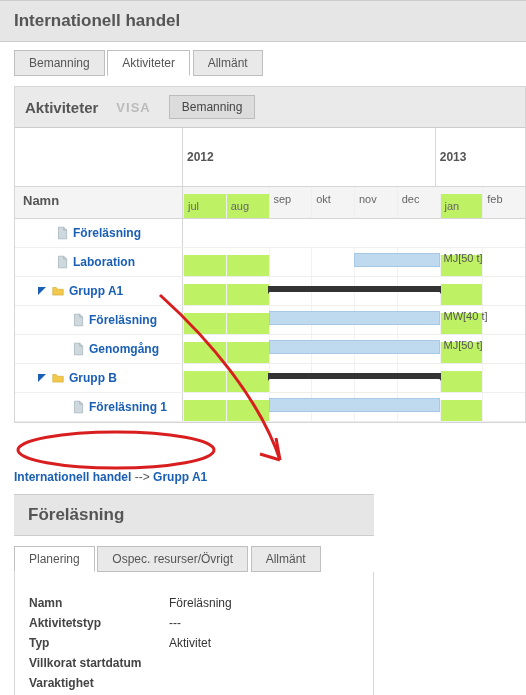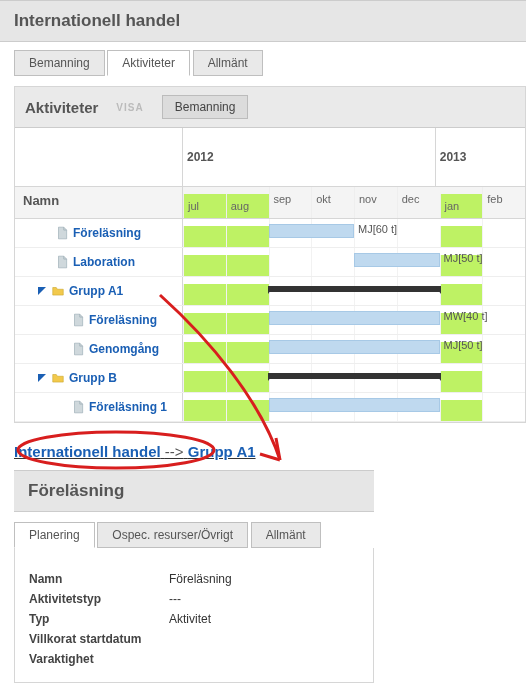--- a/index.html
+++ b/index.html
@@ -56,21 +56,21 @@
     gap: 18px;
   }
   .act-titlebar h3 {
     margin: 0;
     font-size: 15px;
     color: #555;
   }
   .visa-label {
     color: #bbb;
     letter-spacing: 1px;
-    font-size: 10px;
+    font-size: 13px;
     font-weight: bold;
   }
   .mini-btn {
     display: inline-block;
     padding: 4px 12px;
     border: 1px solid #bcbcbc;
     background: #dcdcdc;
     font-size: 12px;
     color: #444;
     cursor: pointer;
@@ -175,23 +175,22 @@
   .bar-label {
     position: absolute;
     top: 4px;
     font-size: 11px;
     color: #555;
     white-space: nowrap;
   }
 
   
   .breadcrumb {
-    margin: 20px 0 10px 14px;
-    font-size: 15px;
-    text-decoration: underline;
+    margin: 47px 0 10px 14px;
+    font-size: 12px;
   }
   .breadcrumb a { color:#1a5fb4; font-weight:bold; text-decoration:none; }
   .crumb-sep { color:#555; }
 
   
   .detail-panel { margin-left:14px; }
   .detail-panel .header-bar { width: 360px; box-sizing:border-box; }
   .detail-tabs { margin: 10px 0 0 0; }
   .detail-tabs .tab { font-size:12px; }
   .detail-body {
@@ -253,32 +252,20 @@
 
   <div class="data-rows" id="data-rows">
       <div class="drow">
         <div class="name-col indent2">
           <svg class="icon-svg" viewBox="0 0 24 24">
             <path fill="#cfd8dc" stroke="#90a4ae" d="M6 2h9l5 5v15H6z"></path>
             <path fill="none" stroke="#90a4ae" d="M15 2v5h5"></path>
           </svg>
           <a href="#" class="row-link">Föreläsning</a>
         </div>
-        <div class="timeline">
-          <div class="mcell highlight"></div>
-          <div class="mcell highlight"></div>
-          <div class="mcell"></div>
-          <div class="mcell"></div>
-          <div class="mcell"></div>
-          <div class="mcell"></div>
-          <div class="mcell highlight"></div>
-          <div class="mcell"></div>
-          <div class="bar" style="left: 25%; width: 25%;"></div>
-          <div class="bar-label" style="left: calc(50% + 4px);">MJ[60 t]</div>
-        </div>
       </div>
       <div class="drow">
         <div class="name-col indent2">
           <svg class="icon-svg" viewBox="0 0 24 24">
             <path fill="#cfd8dc" stroke="#90a4ae" d="M6 2h9l5 5v15H6z"></path>
             <path fill="none" stroke="#90a4ae" d="M15 2v5h5"></path>
           </svg>
           <a href="#" class="row-link">Laboration</a>
         </div>
         <div class="timeline">

